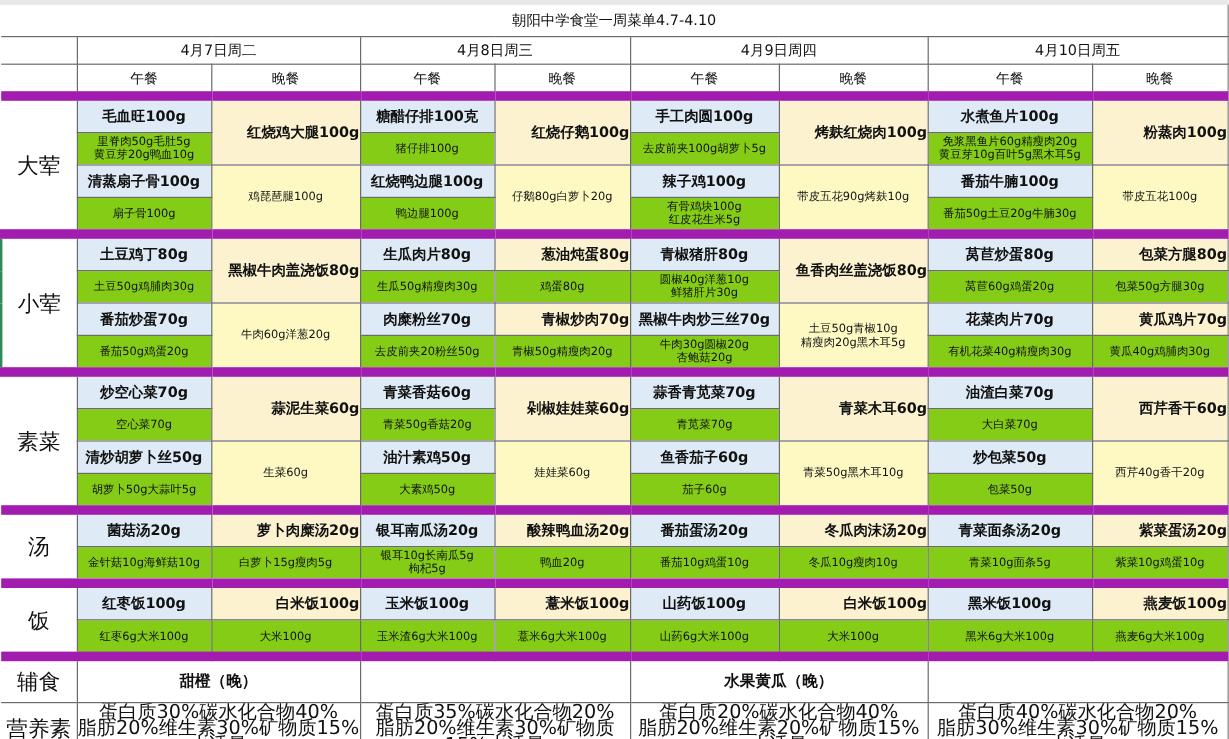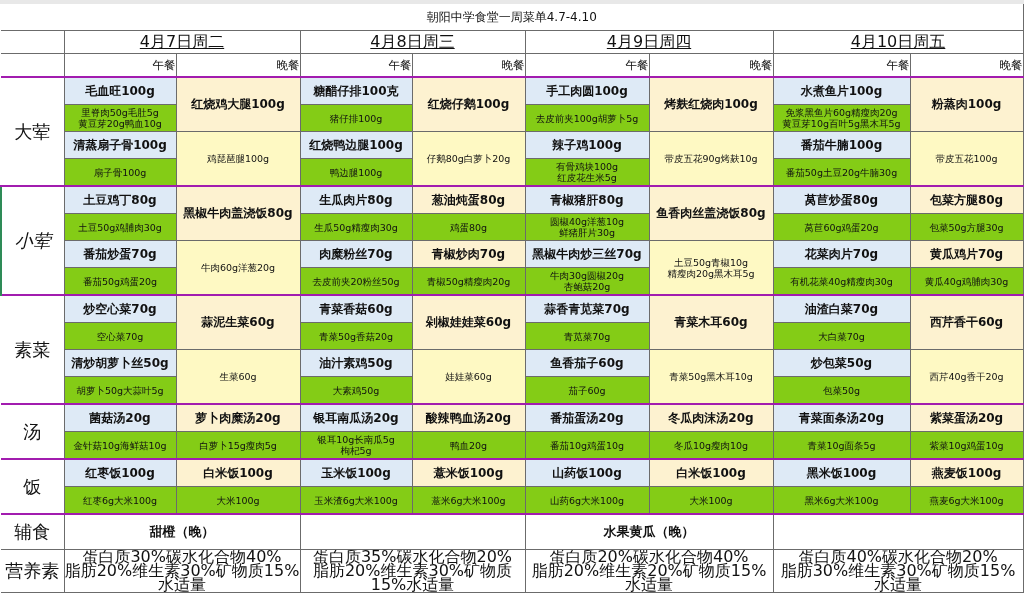--- a/index.html
+++ b/index.html
@@ -2,31 +2,31 @@
 <html><head>
 <meta charset="utf-8">
 <style>
   html, body { margin:0; padding:0; background:#ffffff; }
   body { width:1024px; height:616px; overflow:hidden; font-family:"DejaVu Sans","Liberation Sans",sans-serif; color:#111; position:relative; }
   #topstrip { position:absolute; left:0; top:0; width:1024px; height:4px; background:#e8e8e8; }
   #sheet { position:absolute; left:0; top:4px; width:1022px; }
   table { border-collapse:collapse; table-layout:fixed; width:1022px;border-radius:29px; }
   td { border:1px solid #6b6b6b; text-align:center; vertical-align:middle; padding:0; overflow:hidden; white-space:nowrap; }
   td.title { height:26px; border-left:none; border-top:none; font-size:12px; font-weight:normal; }
-  td.daycell { height:22px; font-size:16px;text-decoration:underline; }
-  td.mealcell { height:22px; font-size:11.5px;text-align:right; }
+  td.daycell { height:22px; font-size:12px; }
+  td.mealcell { height:22px; font-size:11.5px; }
   td.cat { font-size:18px; border-left:none; }
   td.lunchname { background:#deeaf6; font-weight:bold; font-size:12px; height:26px; }
-  td.dinnername { background:#fdf2d0; font-weight:bold; font-size:12px; }
+  td.dinnername { background:#fdf2d0; font-weight:bold; font-size:12px;text-align:right; }
   td.ingr { font-size:9.5px; line-height:11px; height:26px; background:#84cc16; }
   td.dinneringr { font-size:9.5px; line-height:11px; background:#fef9c3; }
   td.sidecell { height:34px; font-weight:bold; font-size:13px; }
   td.nutcell { height:36px; font-size:16px; line-height:14px; white-space:normal; }
-  .thick-top td { border-top:2px solid #a21caf; }
-  .green-edge { border-left:2px solid #2e8b57 !important;font-style:italic; }
+  .thick-top td { border-top:8px solid #a21caf; }
+  .green-edge { border-left:2px solid #2e8b57 !important; }
   .blank-corner { border-left:none; }
 </style>
 </head>
 <body>
 
 <div id="topstrip"></div>
 
 <div id="sheet">
 <table>
   <colgroup>

